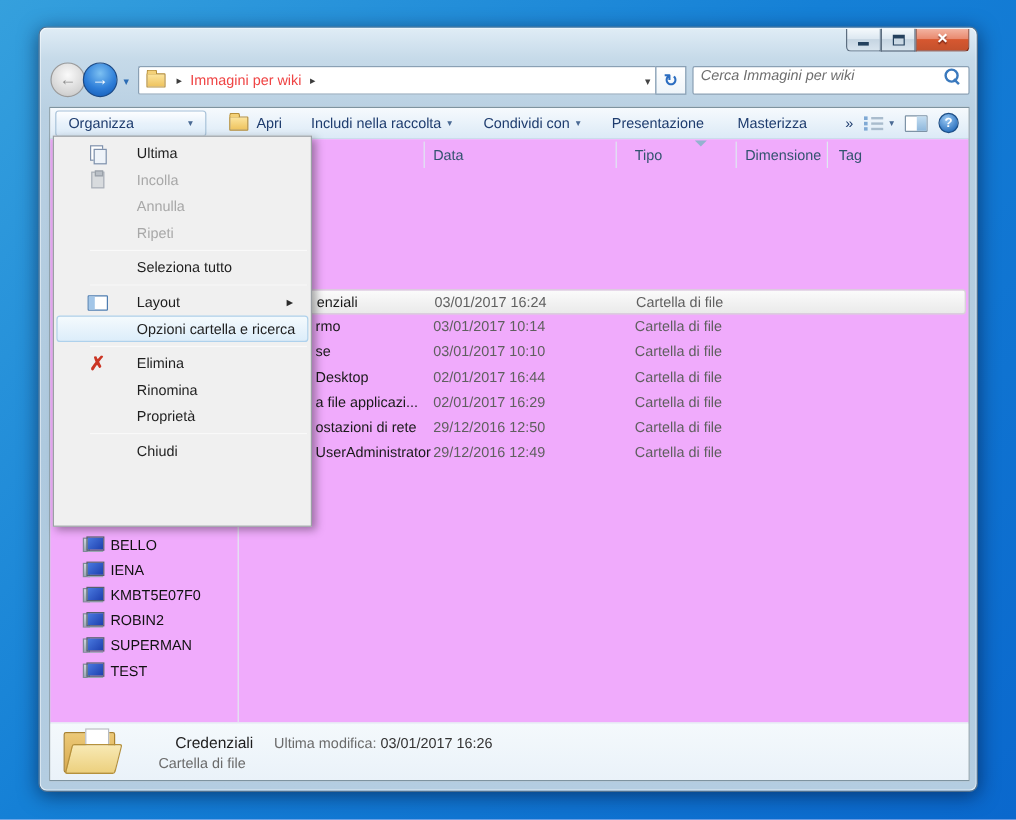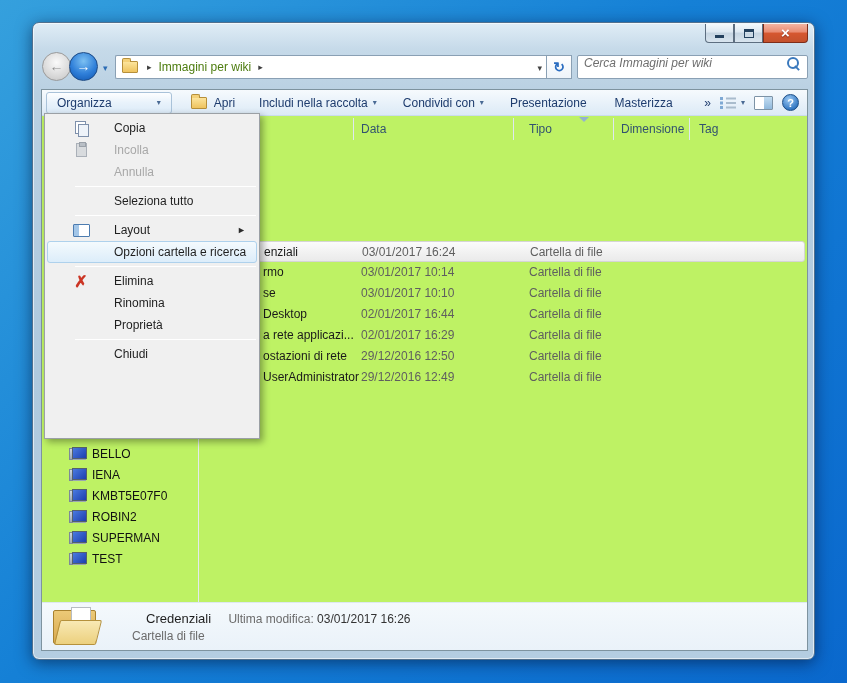--- a/index.html
+++ b/index.html
@@ -46,21 +46,21 @@
     border:1px solid #1c4a86; z-index:2;
   }
   .nav-back::before { content:"←"; color:#8f8f8f; font-size:14px; font-weight:bold; display:block; text-align:center; line-height:27px; }
   .nav-fwd::before  { content:"→"; color:#fff; font-size:14px; font-weight:bold; display:block; text-align:center; line-height:27px; }
   .nav-caret { position:absolute; left:62px; top:10px; font-size:9px; color:#2b6cb4; }
   .nav-caret::before { content:"▾"; }
 
   .addr-field {
     position:absolute; left:74px; top:2px; width:431px; height:24px;
     background:#fff; border:1px solid #8aa0b4; border-right:none; border-radius:2px 0 0 2px;
-    display:flex; align-items:center; padding-left:4px; font-size:12px; color:#4d7c0f;
+    display:flex; align-items:center; padding-left:4px; font-size:12px; color:#ef4444;
   }
   .addr-dd { position:absolute; right:4px; top:7px; font-size:9px; color:#444; }
   .addr-dd::before { content:"▾"; }
   .bc-arrow { font-size:9px; color:#3c3c3c; margin:0 7px; }
   .bc-arrow::before { content:"▸"; }
 
   .refresh-btn {
     position:absolute; left:505px; top:2px; width:26px; height:24px;
     background:linear-gradient(#fff,#eef4f9); border:1px solid #8aa0b4;
     display:flex; align-items:center; justify-content:center;
@@ -107,21 +107,21 @@
   .tb-right { margin-left:auto; display:flex; align-items:center; gap:9px; padding-right:8px; }
   .tb-chevron { font-size:12px; color:#1e3c6e; }
   .preview-icon { position:relative; width:19px; height:14px; background:#fff; border:1px solid #7d93a6; border-radius:1px; }
   .preview-icon::after { content:""; position:absolute; right:0; top:0; width:8px; height:12px;
     background:linear-gradient(#c3ddf1,#8fb8dc); }
   .help-icon { width:17px; height:17px; border-radius:50%;
     background:radial-gradient(circle at 40% 30%,#9ccaf4,#2f74c0 75%); border:1px solid #1d4e86;
     color:#fff; font-size:11px; font-weight:bold; display:flex; align-items:center; justify-content:center; }
 
   
-  .main { position:relative; height:486px; background:#bef264; overflow:hidden; }
+  .main { position:relative; height:486px; background:#f0abfc; overflow:hidden; }
   .nav-divider { position:absolute; left:156px; top:0; bottom:0; width:1px; background:#e3e9ef; }
 
   .col-headers { position:absolute; left:157px; right:0; top:0; height:26px; font-size:12px; color:#33536f; }
   .col-label { position:absolute; top:6px; }
   .col-div { position:absolute; top:2px; bottom:2px; width:1px; background:#dfe8f1; }
   .sort-arrow { position:absolute; left:380px; top:1px; width:0; height:0;
     border-left:5px solid transparent; border-right:5px solid transparent; border-top:5px solid #93b2cf; }
 
   .row { position:absolute; left:157px; right:2px; height:21px; font-size:12px; }
   .row.selected {
@@ -290,21 +290,21 @@
         <span class="cell name">se</span>
         <span class="cell date">03/01/2017 10:10</span>
         <span class="cell type">Cartella di file</span>
       </div>
       <div class="row" style="top:188px">
         <span class="cell name">Desktop</span>
         <span class="cell date">02/01/2017 16:44</span>
         <span class="cell type">Cartella di file</span>
       </div>
       <div class="row" style="top:209px">
-        <span class="cell name">a rete applicazi...</span>
+        <span class="cell name">a file applicazi...</span>
         <span class="cell date">02/01/2017 16:29</span>
         <span class="cell type">Cartella di file</span>
       </div>
       <div class="row" style="top:230px">
         <span class="cell name">ostazioni di rete</span>
         <span class="cell date">29/12/2016 12:50</span>
         <span class="cell type">Cartella di file</span>
       </div>
       <div class="row" style="top:251px">
         <span class="cell name">UserAdministrator</span>
@@ -353,32 +353,36 @@
       </div>
       <div class="d-line2">Cartella di file</div>
     </div>
   </div>
 
   <div class="menu">
     <div class="menu-item">
       <span class="mi-icon">
           <span class="icon-copy"></span>
         </span>
-      <span class="mi-label">Copia</span>
+      <span class="mi-label">Ultima</span>
     </div>
     <div class="menu-item disabled">
       <span class="mi-icon">
           <span class="icon-paste"></span>
         </span>
       <span class="mi-label">Incolla</span>
     </div>
     <div class="menu-item disabled">
       <span class="mi-icon"></span>
       <span class="mi-label">Annulla</span>
     </div>
+    <div class="menu-item disabled">
+      <span class="mi-icon"></span>
+      <span class="mi-label">Ripeti</span>
+    </div>
     <div class="menu-sep"></div>
     <div class="menu-item">
       <span class="mi-icon"></span>
       <span class="mi-label">Seleziona tutto</span>
     </div>
     <div class="menu-sep"></div>
     <div class="menu-item">
       <span class="mi-icon">
           <span class="icon-layout"></span>
         </span>

